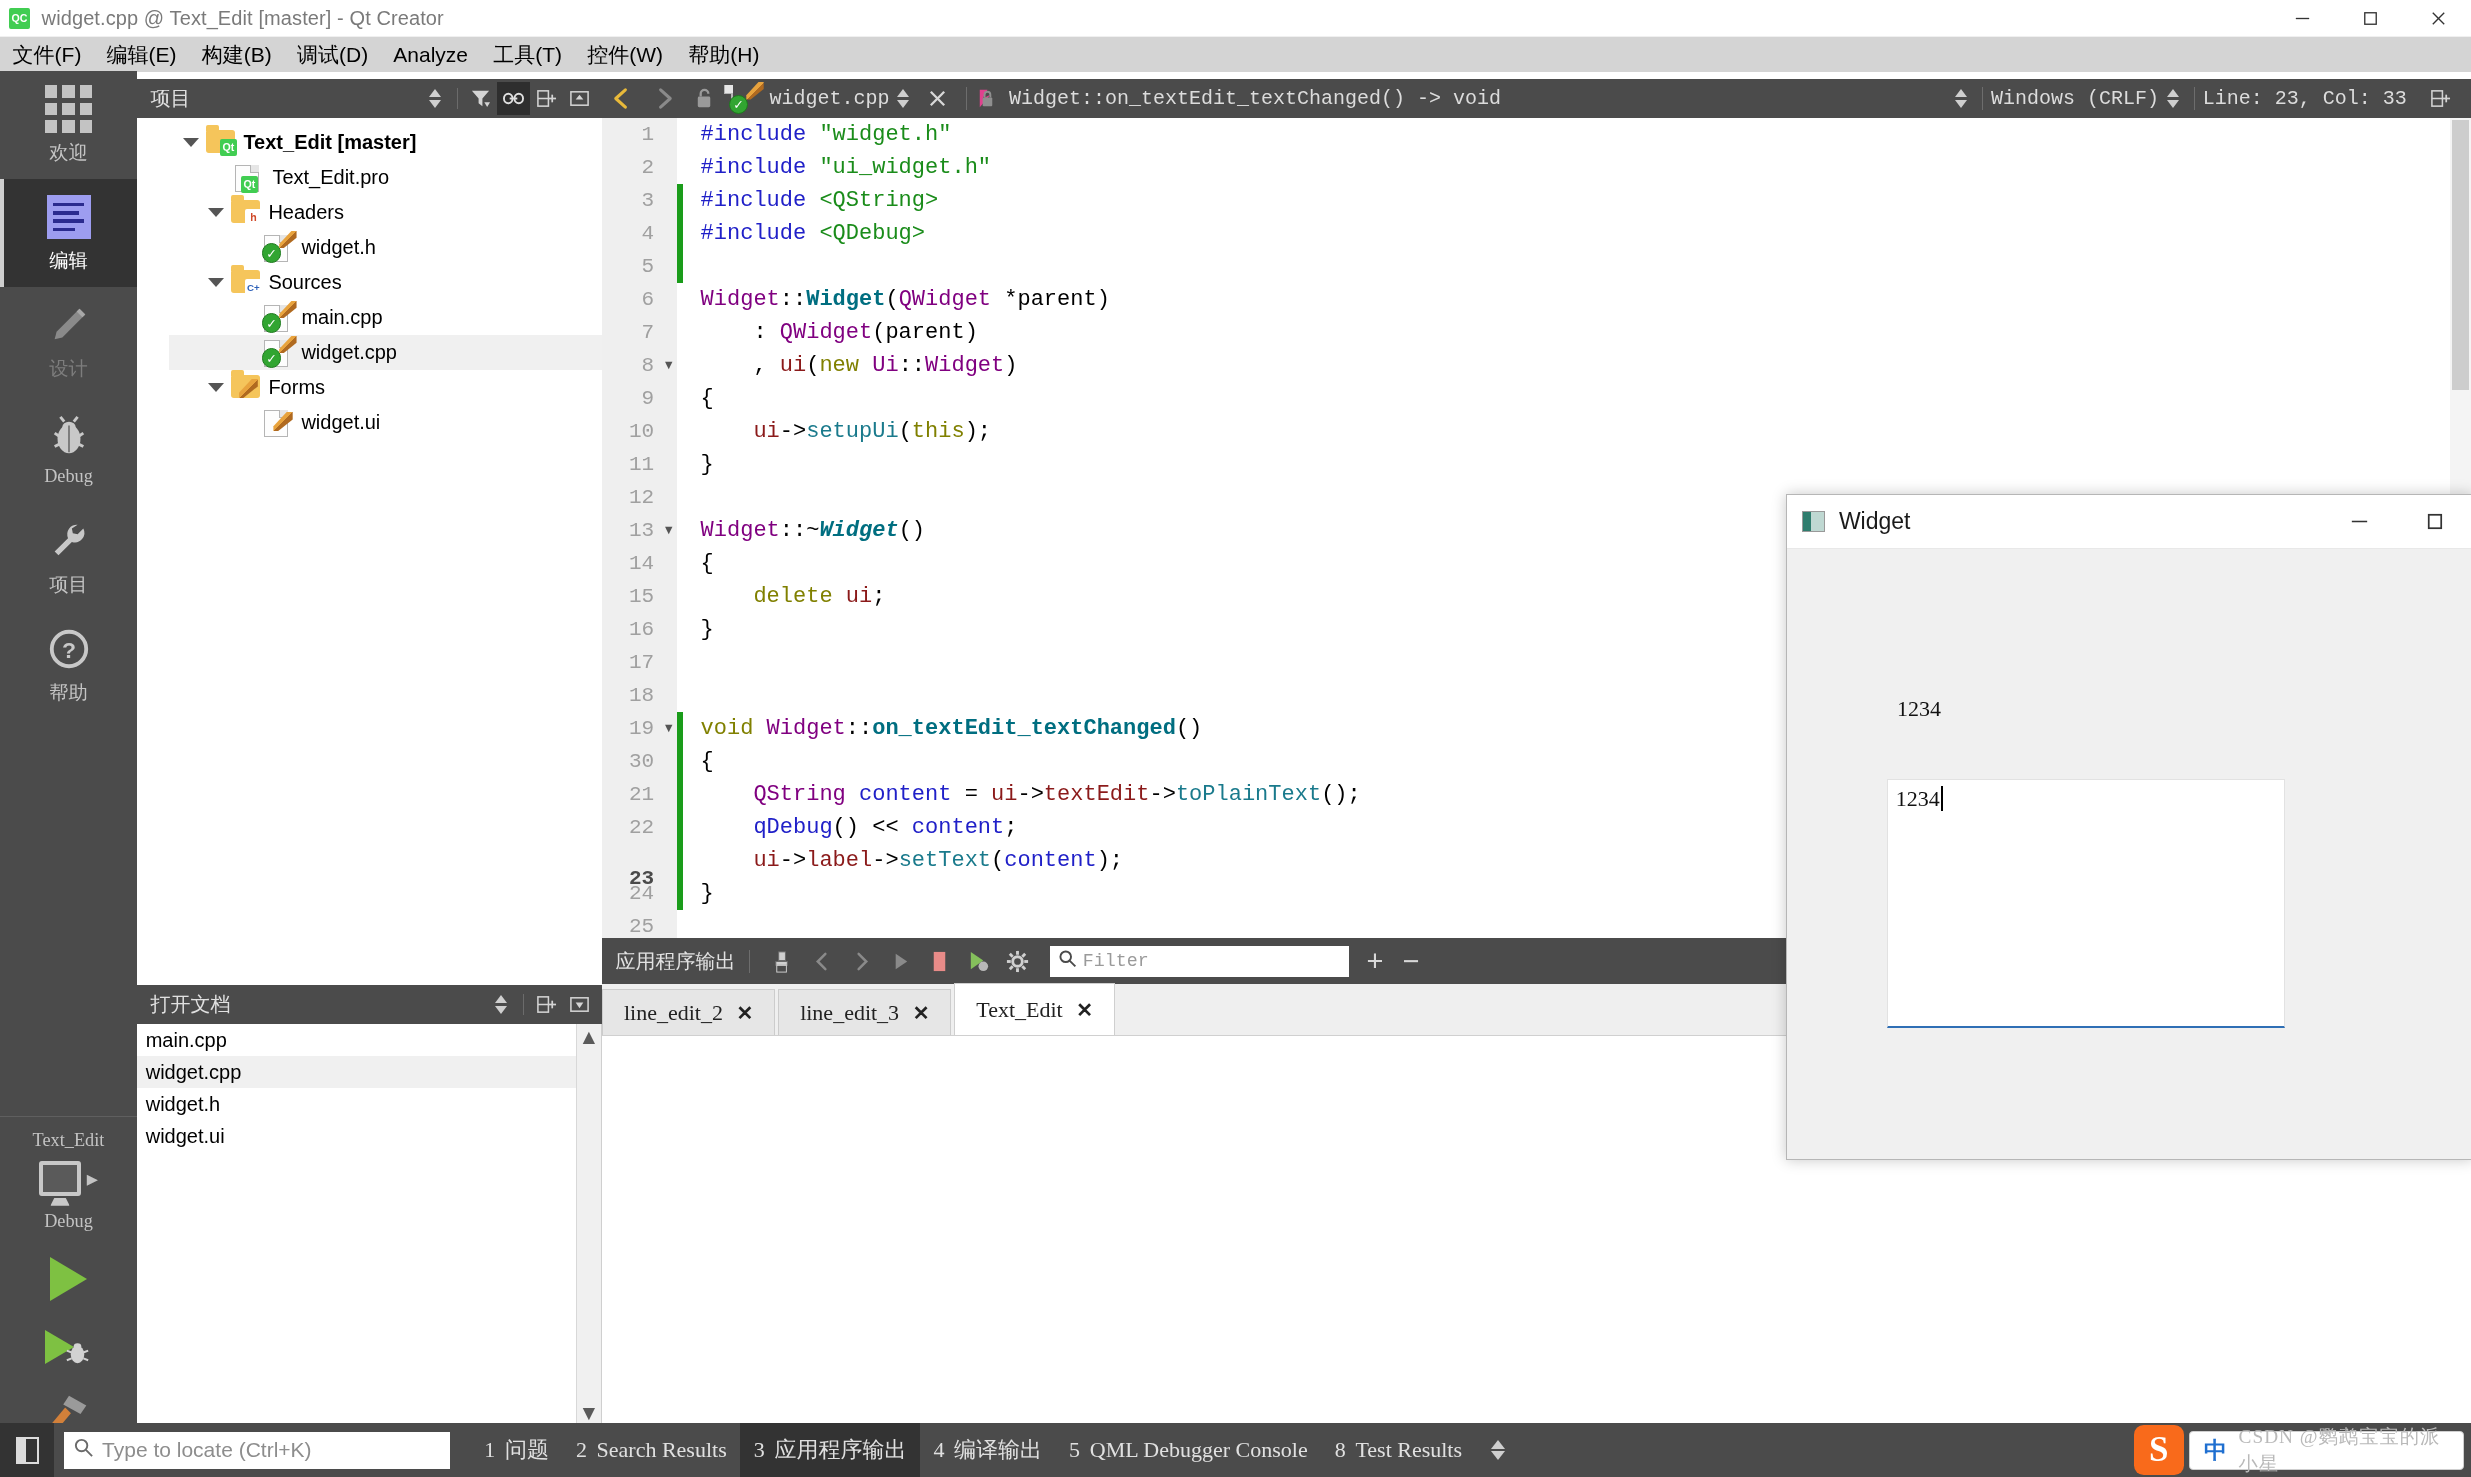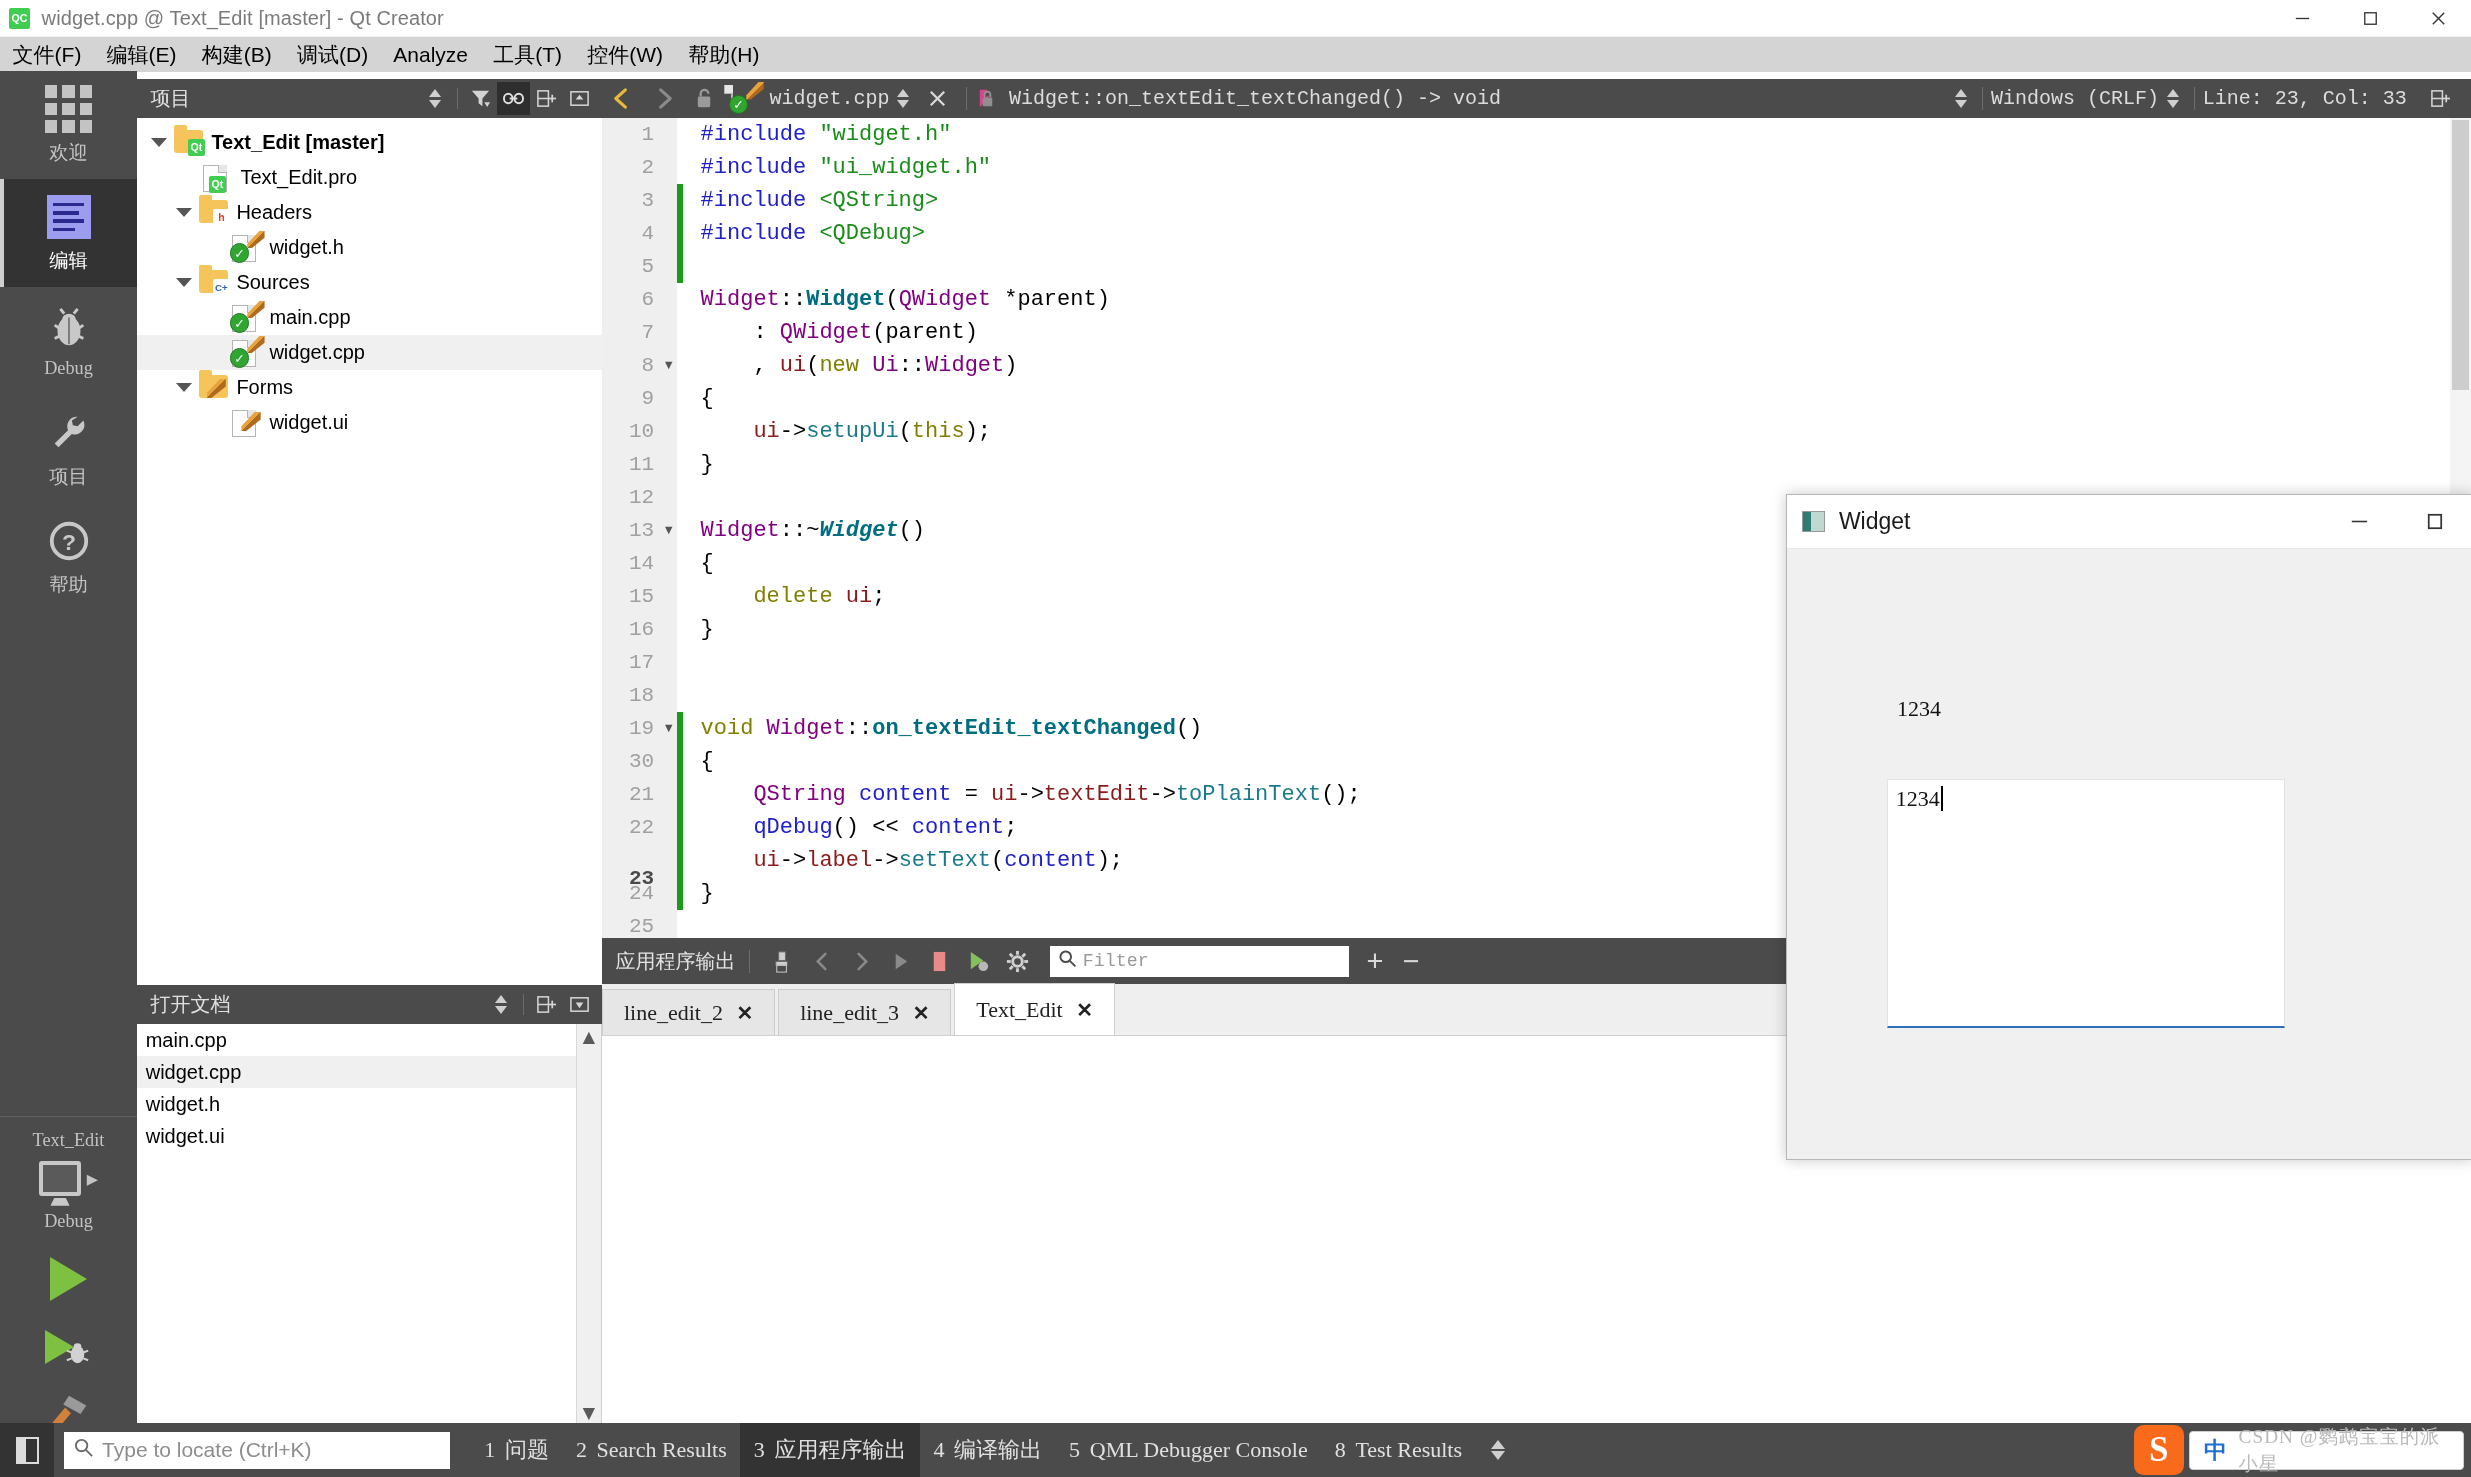--- a/index.html
+++ b/index.html
@@ -94,21 +94,21 @@
   .projpanel { position:absolute; left:137px; top:79px; width:465px; height:859px; background:#fff; }
   .panel-head {
     height:39px; background:#4b4b4b; display:flex; align-items:center;
     padding-left:13.5px; color:#e0e0e0; font-size:20px;
   }
   .panel-head .ph-tools { margin-left:auto; display:flex; align-items:center; gap:0; padding-right:5.8px; }
   .ph-btn { width:33px;height:33px;display:flex;align-items:center;justify-content:center;color:#d4d4d4; }
   .ph-btn.on { background:#2e2e2e; }
   .ph-sep { width:1px;height:21px;background:#6b6b6b;margin:0 5.8px; }
 
-  .tree { padding-top:6.8px; font-size:20px; color:#000; }
+  .tree { padding-top:6.8px; font-size:20px; color:#000;padding-left:32px; }
   .trow { display:flex; align-items:center; height:35px; padding-left:7.7px; white-space:nowrap; }
   .trow.sel { background:#f0f0f0; }
   .tw { width:29px; display:flex; align-items:center; justify-content:center; }
   .caret { width:0;height:0;border-left:8.7px solid transparent;border-right:8.7px solid transparent;border-top:9.7px solid #555; }
   .ficon { width:29px; height:25px; margin-right:8.7px; position:relative; flex:0 0 auto; }
   .folder {
     width:29px;height:23px;background:#f5c55b;border-radius:1.9px 2.9px 2.9px 2.9px; position:relative;
   }
   .folder:before {
     content:"";position:absolute;left:0;top:-4.8px;width:13.5px;height:5.8px;background:#f5c55b;border-radius:1.9px 1.9px 0 0;
@@ -364,20 +364,29 @@
         <div class="editicon">
             <i></i>
             <i></i>
             <i></i>
             <i></i>
           </div>
       </div>
       <div class="mode-label">编辑</div>
     </div>
 
+    <div class="mode-btn dim">
+      <div class="mode-ico">
+        <svg width="44" height="44" viewBox="0 0 46 46">
+          <polygon points="34,6 40,12 16,36 8,38 10,30" fill="#8a8a8a"></polygon>
+          <polygon points="34,6 40,12 37,15 31,9" fill="#a8a8a8"></polygon>
+        </svg>
+      </div>
+      <div class="mode-label">设计</div>
+    </div>
 
     <div class="mode-btn">
       <div class="mode-ico">
         <svg width="44" height="44" viewBox="0 0 46 46">
           <ellipse cx="23" cy="26" rx="12" ry="15" fill="#c8c8c8"></ellipse>
           <ellipse cx="23" cy="14" rx="7" ry="6" fill="#c8c8c8"></ellipse>
           <line x1="23" y1="12" x2="23" y2="40" stroke="#7a7a7a" stroke-width="2"></line>
           <line x1="8" y1="20" x2="14" y2="24" stroke="#c8c8c8" stroke-width="3"></line>
           <line x1="38" y1="20" x2="32" y2="24" stroke="#c8c8c8" stroke-width="3"></line>
           <line x1="8" y1="34" x2="14" y2="31" stroke="#c8c8c8" stroke-width="3"></line>

